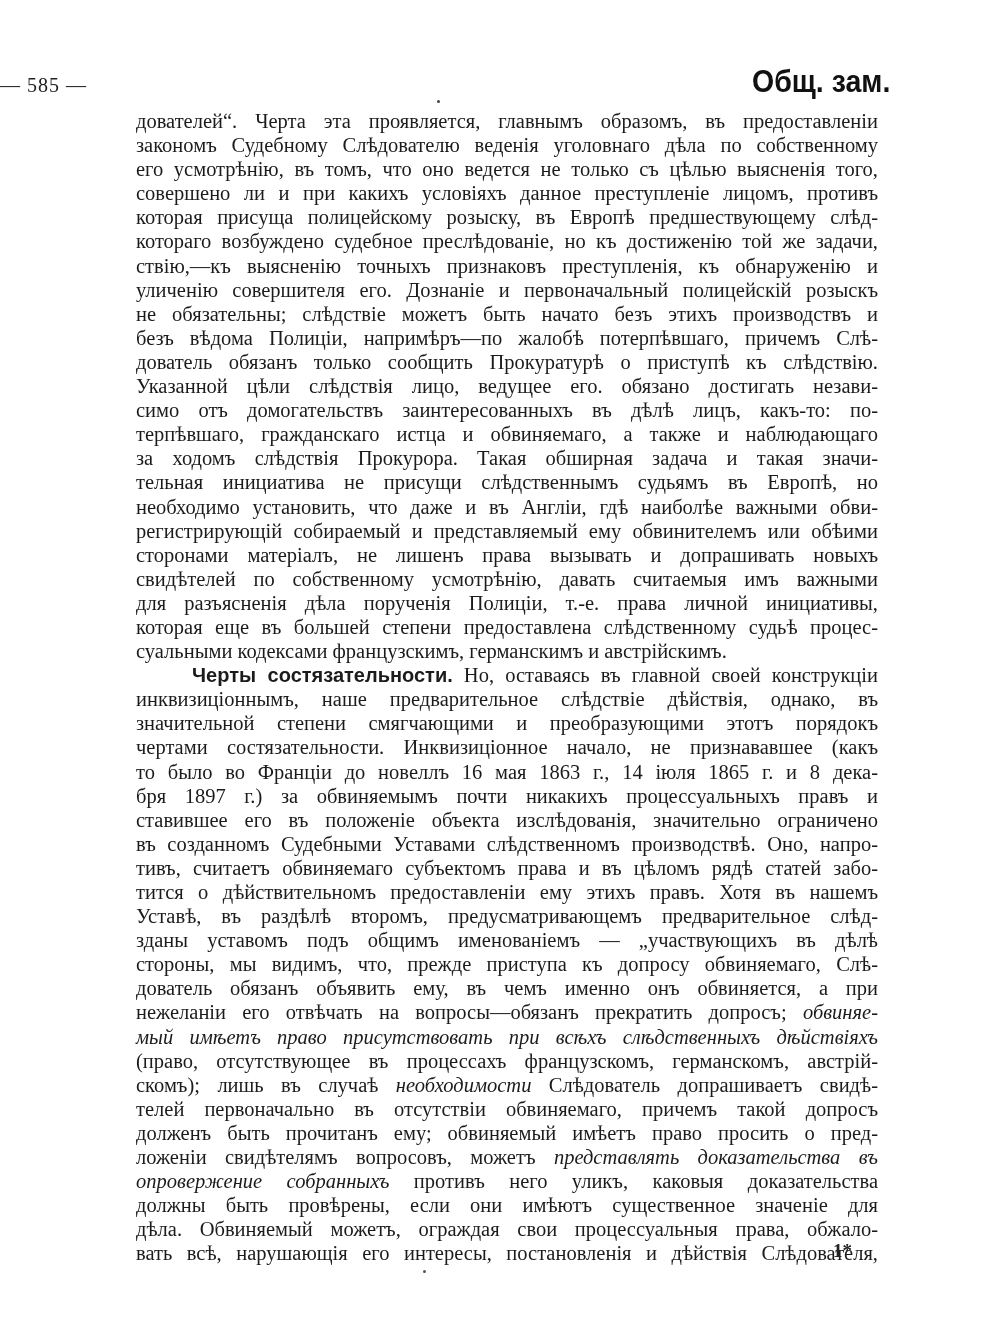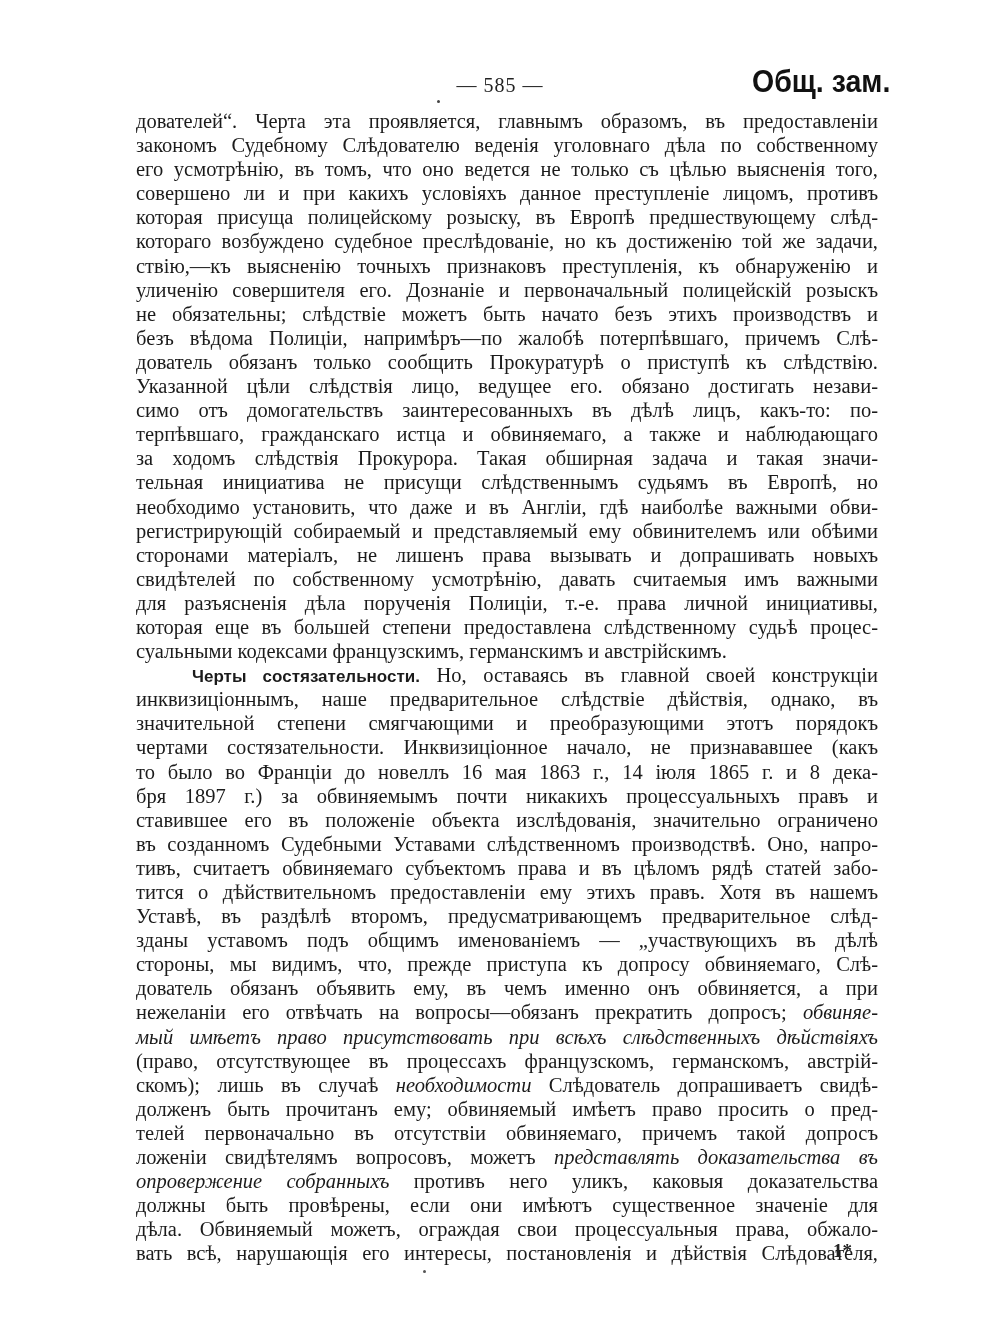--- a/index.html
+++ b/index.html
@@ -1,34 +1,34 @@
 <!DOCTYPE html>
 <html><head>
   <meta charset="utf-8">
   <style>
     html, body { margin: 0; padding: 0; background: #ffffff; }
     body { width: 1000px; height: 1333px; position: relative; overflow: hidden; color: #1a1a1a; }
     .page-number {
-      position: absolute; top: 74px; left: 0; width: 1000px; text-align: center;
+      position: absolute; top: 74px; left: 0; width: 1000px; 
       font-family: "Liberation Serif", serif; font-size: 20px; letter-spacing: 1px; color: #222;
     }
     .running-head {
       position: absolute; top: 64px; left: 752px;
       font-family: "Liberation Sans", sans-serif; font-weight: bold; font-size: 31px; color: #111;
       transform: scaleX(0.92); transform-origin: left top;
     }
     .dot { position: absolute; top: 100px; left: 437px; width: 3px; height: 3px; background: #444; border-radius: 50%; }
     .body-text {
       position: absolute; top: 109px; left: 136px; width: 742px;
       font-family: "Liberation Serif", serif; font-size: 20.5px; line-height: 24.1px; color: #1b1b1b;
     }
     .line { display: block; white-space: nowrap; text-align: justify; text-align-last: justify; height: 24.1px; overflow: visible; }
     .line.last { text-align-last: left; }
     .line.indent { padding-left: 56px; }
-    .heading { font-family: "Liberation Sans", sans-serif; font-weight: bold; font-size: 17px; }
+    .heading { font-family: "Liberation Sans", sans-serif; font-weight: bold; font-size: 20px; }
     .it { font-style: italic; }
     .signature {
       position: absolute; top: 1240px; left: 833px;
       font-family: "Liberation Serif", serif; font-size: 19px; font-weight: bold; color: #222;
     }
     .dot2 { position: absolute; top: 1270px; left: 423px; width: 3px; height: 3px; background: #555; border-radius: 50%; }
   </style>
 </head>
 <body>
 
@@ -73,22 +73,22 @@
   <span class="line">тивъ, считаетъ обвиняемаго субъектомъ права и въ цѣломъ рядѣ статей забо-</span>
   <span class="line">тится о дѣйствительномъ предоставленіи ему этихъ правъ. Хотя въ нашемъ</span>
   <span class="line">Уставѣ, въ раздѣлѣ второмъ, предусматривающемъ предварительное слѣд-</span>
   <span class="line">зданы уставомъ подъ общимъ именованіемъ — „участвующихъ въ дѣлѣ</span>
   <span class="line">стороны, мы видимъ, что, прежде приступа къ допросу обвиняемаго, Слѣ-</span>
   <span class="line">дователь обязанъ объявить ему, въ чемъ именно онъ обвиняется, а при</span>
   <span class="line"><span>нежеланіи его отвѣчать на вопросы—обязанъ прекратить допросъ; </span><span class="it">обвиняе-</span></span>
   <span class="line"><span class="it">мый имѣетъ право присутствовать при всѣхъ слѣдственныхъ дѣйствіяхъ</span></span>
   <span class="line">(право, отсутствующее въ процессахъ французскомъ, германскомъ, австрій-</span>
   <span class="line"><span>скомъ); лишь въ случаѣ </span><span class="it">необходимости</span><span> Слѣдователь допрашиваетъ свидѣ-</span></span>
+  <span class="line">телей первоначально въ отсутствіи обвиняемаго, причемъ такой допросъ</span>
   <span class="line">долженъ быть прочитанъ ему; обвиняемый имѣетъ право просить о пред-</span>
-  <span class="line">телей первоначально въ отсутствіи обвиняемаго, причемъ такой допросъ</span>
   <span class="line"><span>ложеніи свидѣтелямъ вопросовъ, можетъ </span><span class="it">представлять доказательства въ</span></span>
   <span class="line"><span class="it">опровержение собранныхъ</span><span> противъ него уликъ, каковыя доказательства</span></span>
   <span class="line">должны быть провѣрены, если они имѣютъ существенное значеніе для</span>
   <span class="line">дѣла. Обвиняемый можетъ, ограждая свои процессуальныя права, обжало-</span>
   <span class="line">вать всѣ, нарушающія его интересы, постановленія и дѣйствія Слѣдователя,</span>
 
 </div>
 
 <div class="signature">1*</div>
 <div class="dot2"></div>

